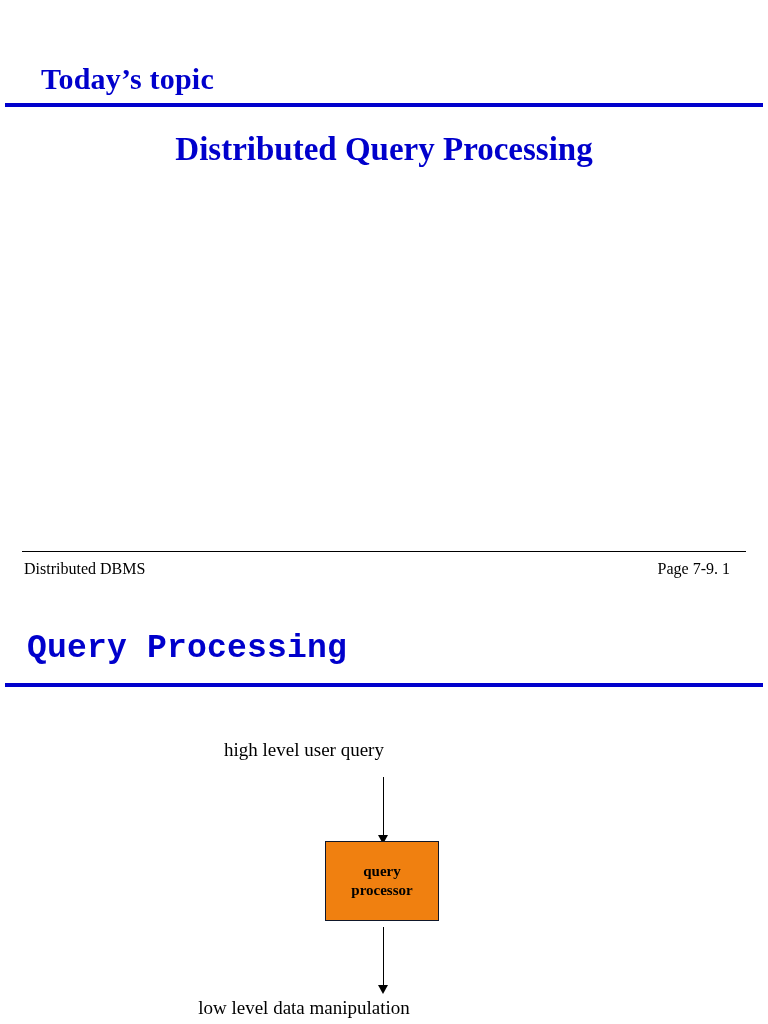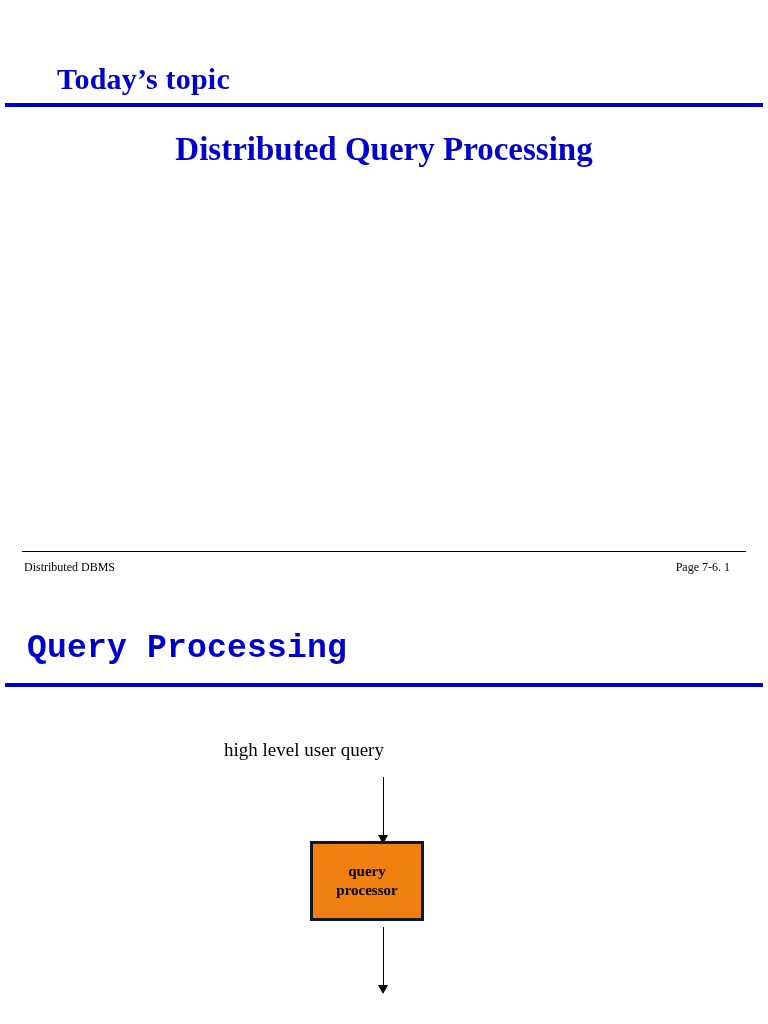--- a/index.html
+++ b/index.html
@@ -31,21 +31,20 @@
     font-family: "Liberation Serif", serif;
     font-weight: bold;
     font-size: 30px;
     letter-spacing: 0.2px;
   }
 
   #slide-1 .slide-title {
     position: absolute;
     left: 41px;
     top: 62px;
-    margin-left: 16px;
   }
 
   .title-rule {
     position: absolute;
     background: #0000CC;
     height: 4px;
   }
 
   #slide-1 .title-rule {
     left: 5px;
@@ -70,21 +69,21 @@
     height: 1px;
     left: 22px;
     width: 724px;
   }
 
   #slide-1 .footer-rule { top: 551px; }
 
   .footer-left, .footer-right {
     position: absolute;
     font-family: "Liberation Serif", serif;
-    font-size: 12px;
+    font-size: 16px;
     color: #000000;
   }
   #slide-1 .footer-left  { left: 24px; top: 560px; }
   #slide-1 .footer-right { right: 38px; top: 560px; }
 
   
   #slide-2 { top: 600px; height: 424px; }
 
   #slide-2 .slide-title {
     position: absolute;
@@ -135,26 +134,26 @@
     width: 0; height: 0;
     border-left: 5px solid transparent;
     border-right: 5px solid transparent;
     border-top: 9px solid #000000;
   }
   #arrowhead-top { top: 140px; }
   #arrowhead-bottom { top: 290px; }
 
   .proc-box {
     position: absolute;
-    left: 310px;
+    left: 325px;
     top: 146px;
     width: 114px;
     height: 80px;
     background: #F08010;
-    border: 3px solid #0f172a;
+    border: 1px solid #0f172a;
     display: flex;
     align-items: center;
     justify-content: center;
     text-align: center;
     box-sizing: border-box;
   }
   .proc-box-text {
     font-family: "Liberation Serif", serif;
     font-weight: bold;
     font-size: 15px;
@@ -164,21 +163,21 @@
 </style>
 </head>
 <body>
 
 <div class="slide" id="slide-1">
   <div class="slide-title">Today’s topic</div>
   <div class="title-rule"></div>
   <div class="headline">Distributed Query Processing</div>
   <div class="footer-rule"></div>
   <div class="footer-left">Distributed DBMS</div>
-  <div class="footer-right">Page 7-6. 1</div>
+  <div class="footer-right">Page 7-9. 1</div>
 </div>
 
 <div class="slide" id="slide-2">
   <div class="slide-title">Query Processing</div>
   <div class="title-rule"></div>
 
   <div class="diagram">
     <div class="diagram-label" id="label-top">high level user query</div>
 
     <div class="arrow" id="arrow-top"></div>
@@ -187,14 +186,15 @@
     <div class="proc-box">
       <div class="proc-box-text">
         <span>query</span><br>
         <span>processor</span>
       </div>
     </div>
 
     <div class="arrow" id="arrow-bottom"></div>
     <div class="arrowhead" id="arrowhead-bottom"></div>
 
+    <div class="diagram-label" id="label-bottom">low level data manipulation</div>
   </div>
 </div>
 
 </body></html>

